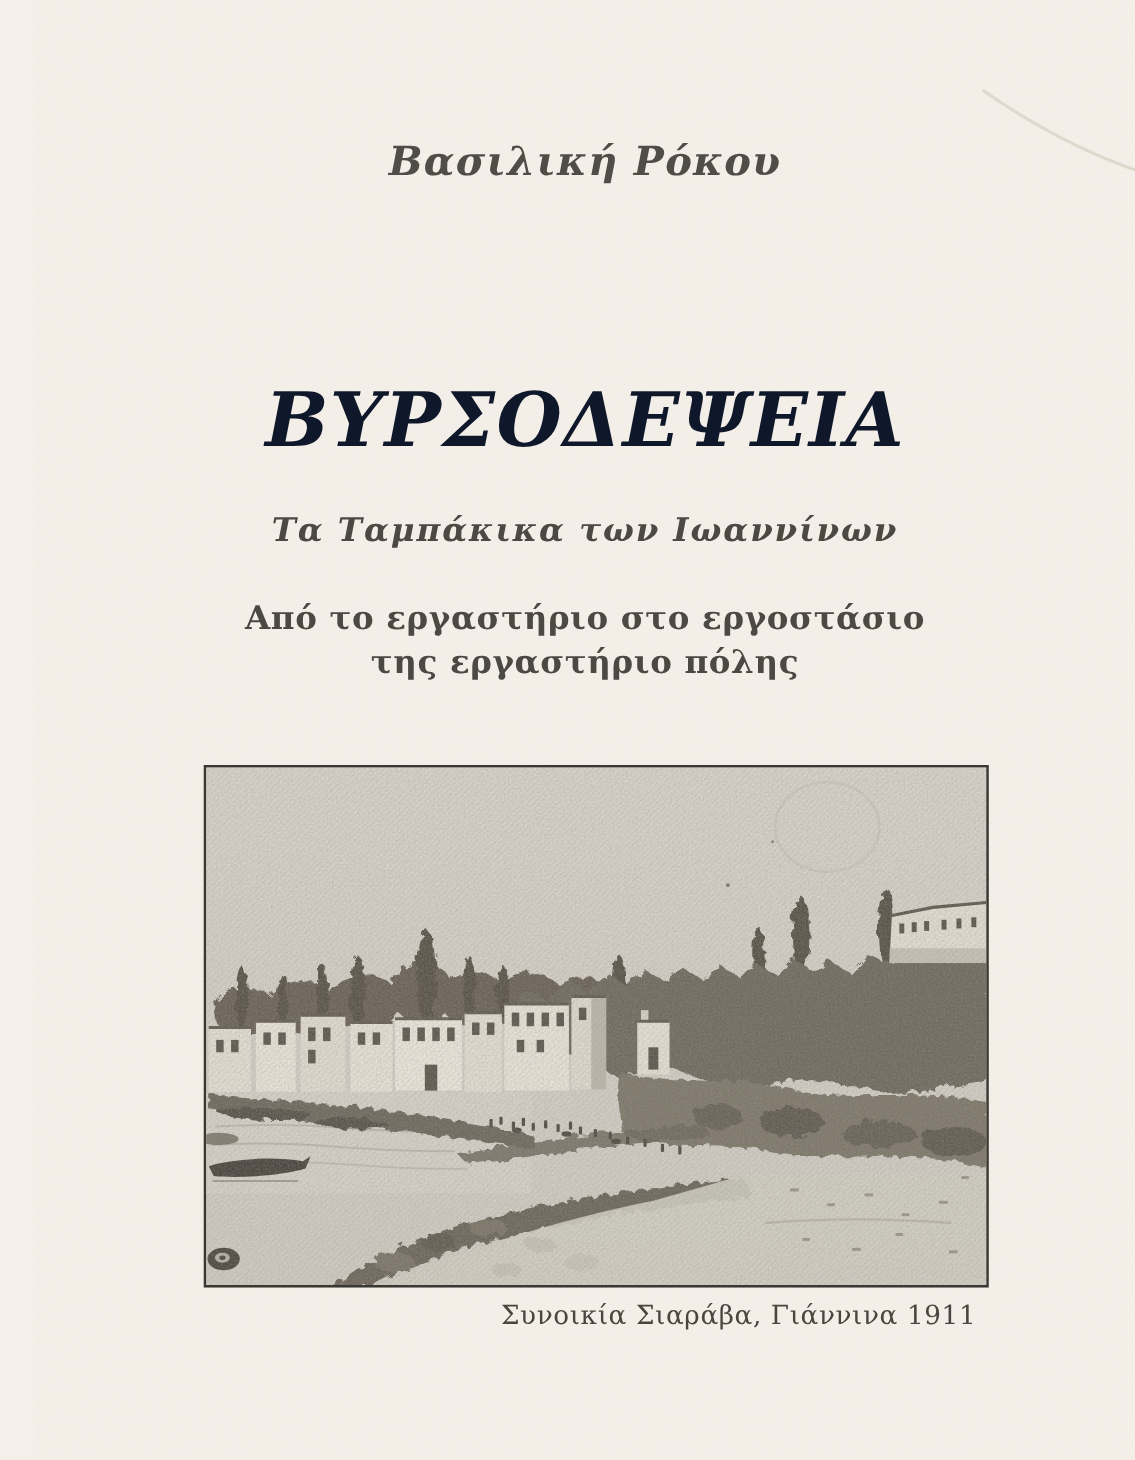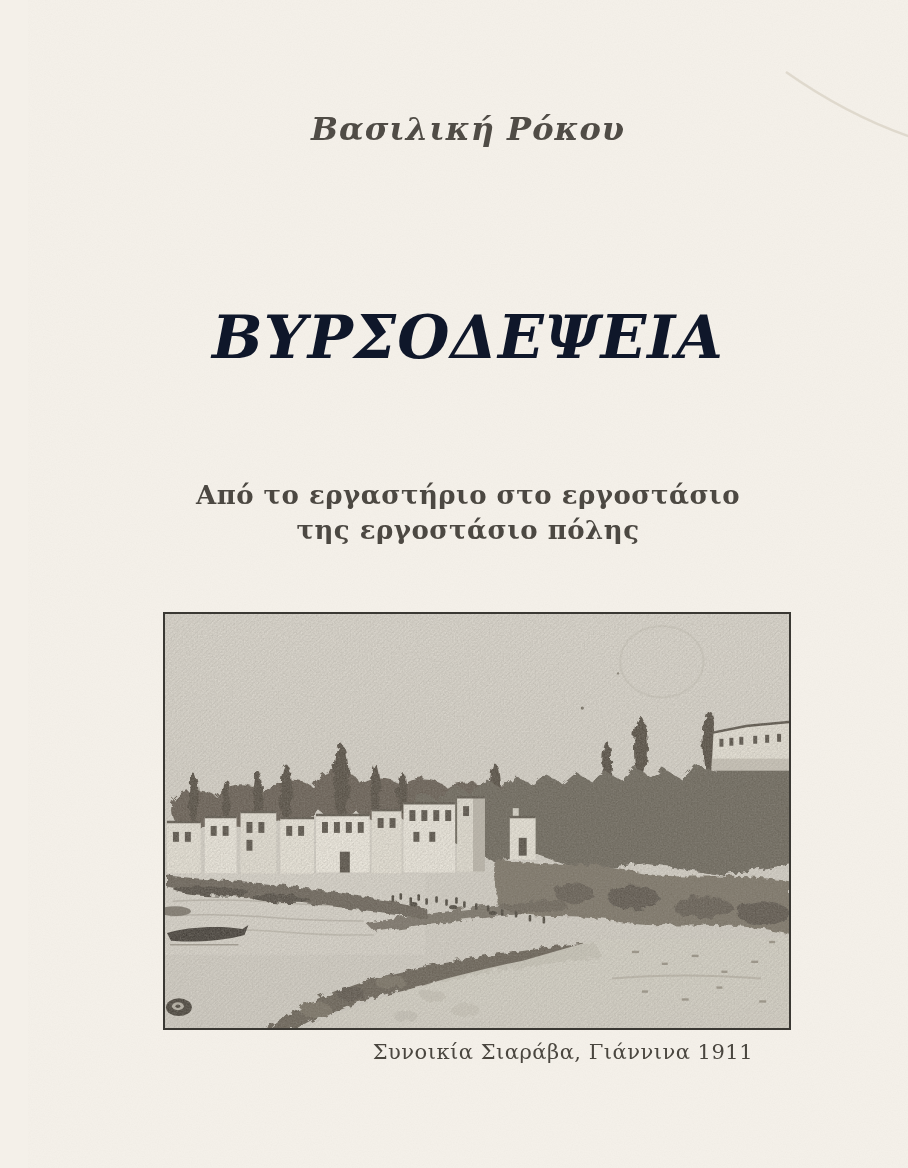--- a/index.html
+++ b/index.html
@@ -42,21 +42,21 @@
     color:#4c4842;
   }
   .photo-frame {
     position:absolute; left:135px; top:612px;
     width:628px; height:418px;
     border:2px solid #3a3833;
     background:#d8d4cb;
   }
   .photo-frame svg { display:block; width:100%; height:100%; }
   .caption {
-    position:absolute; top:1040px; right:155px;
+    position:absolute; top:1040px; right:127px;
     font-size:21px; color:#4a463f;
     letter-spacing:0.5px;
   }
 </style>
 </head>
 <body>
 
 <div class="cover">
 
   <svg class="paper-tex" width="908" height="1168" viewBox="0 0 908 1168">
@@ -67,24 +67,25 @@
       </filter>
     </defs>
     <rect x="0" y="0" width="908" height="1168" filter="url(#papergrain)" opacity="0.18"></rect>
     <path d="M758,72 C795,98 838,122 886,138" fill="none" stroke="#ddd6ca" stroke-width="2.5" opacity="0.9"></path>
   </svg>
 
   <div class="author">Βασιλική Ρόκου</div>
 
   <div class="title">ΒΥΡΣΟΔΕΨΕΙΑ</div>
 
+  <div class="subtitle">Τα Ταμπάκικα των Ιωαννίνων</div>
 
   <div class="tagline">
     <div>Από το εργαστήριο στο εργοστάσιο</div>
-    <div>της εργοστάσιο πόλης</div>
+    <div>της εργαστήριο πόλης</div>
   </div>
 
   <figure class="photo-frame">
     <svg viewBox="0 0 628 418" preserveAspectRatio="none">
       <defs>
         <filter id="rough" x="-10%" y="-10%" width="120%" height="120%">
           <feTurbulence type="turbulence" baseFrequency="0.08" numOctaves="2" seed="7" result="t"></feTurbulence>
           <feDisplacementMap in="SourceGraphic" in2="t" scale="7"></feDisplacementMap>
         </filter>
         <filter id="grain" x="0" y="0" width="100%" height="100%">

